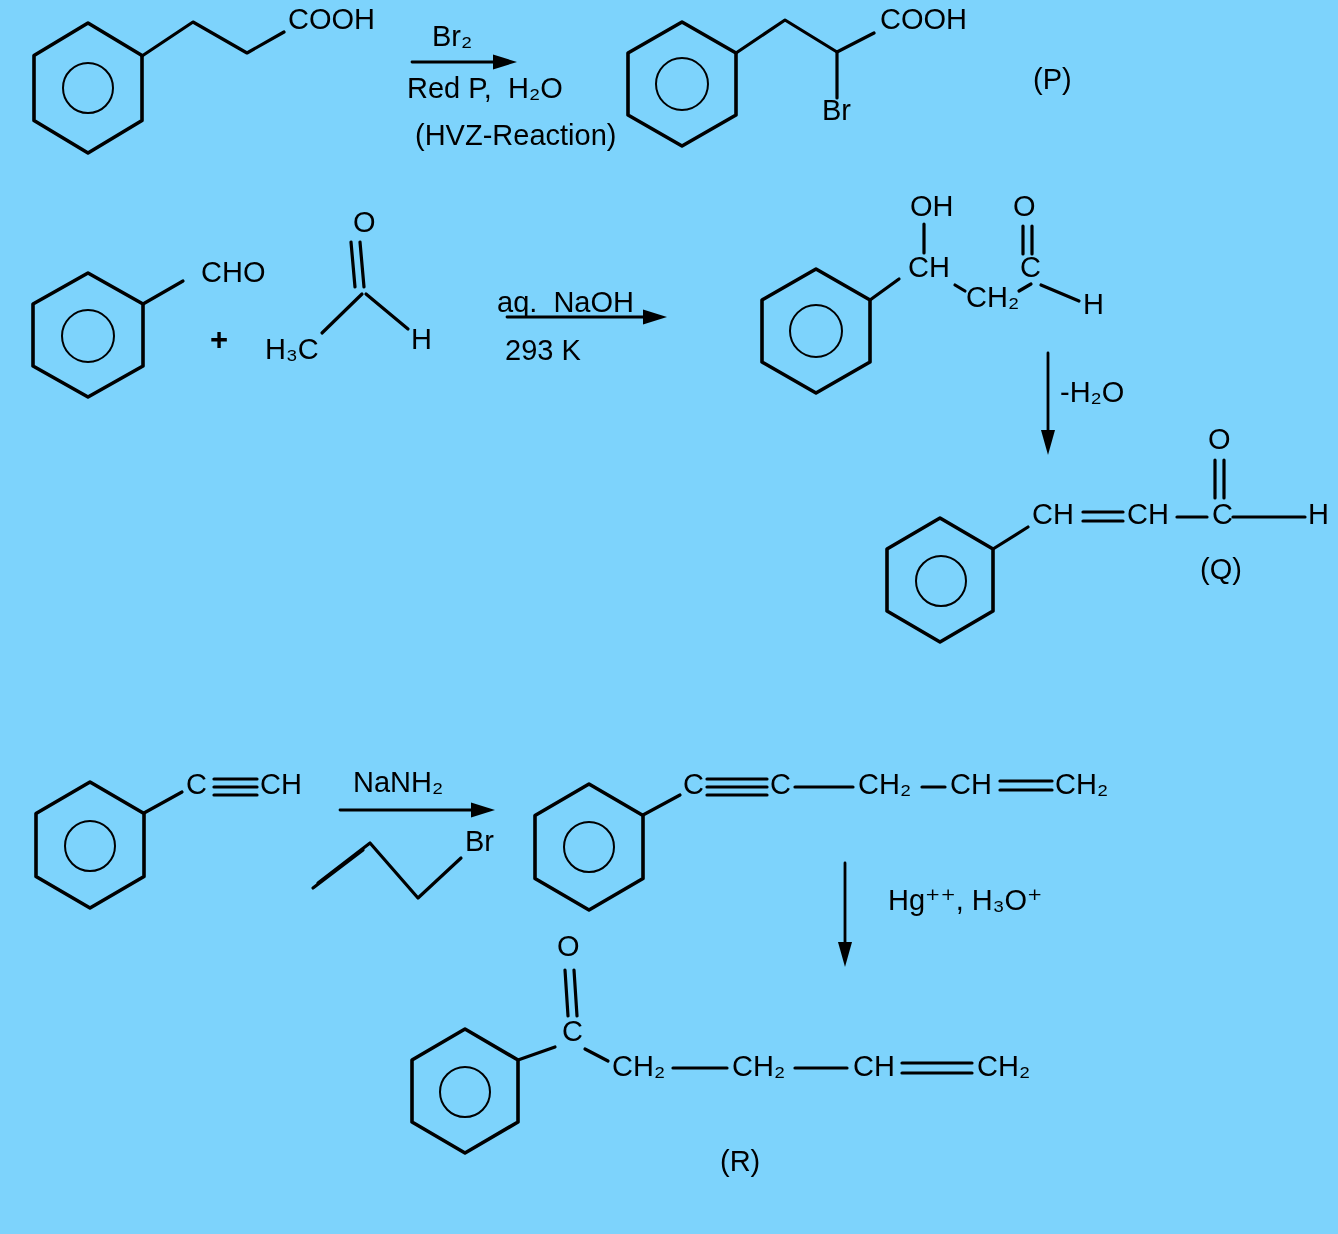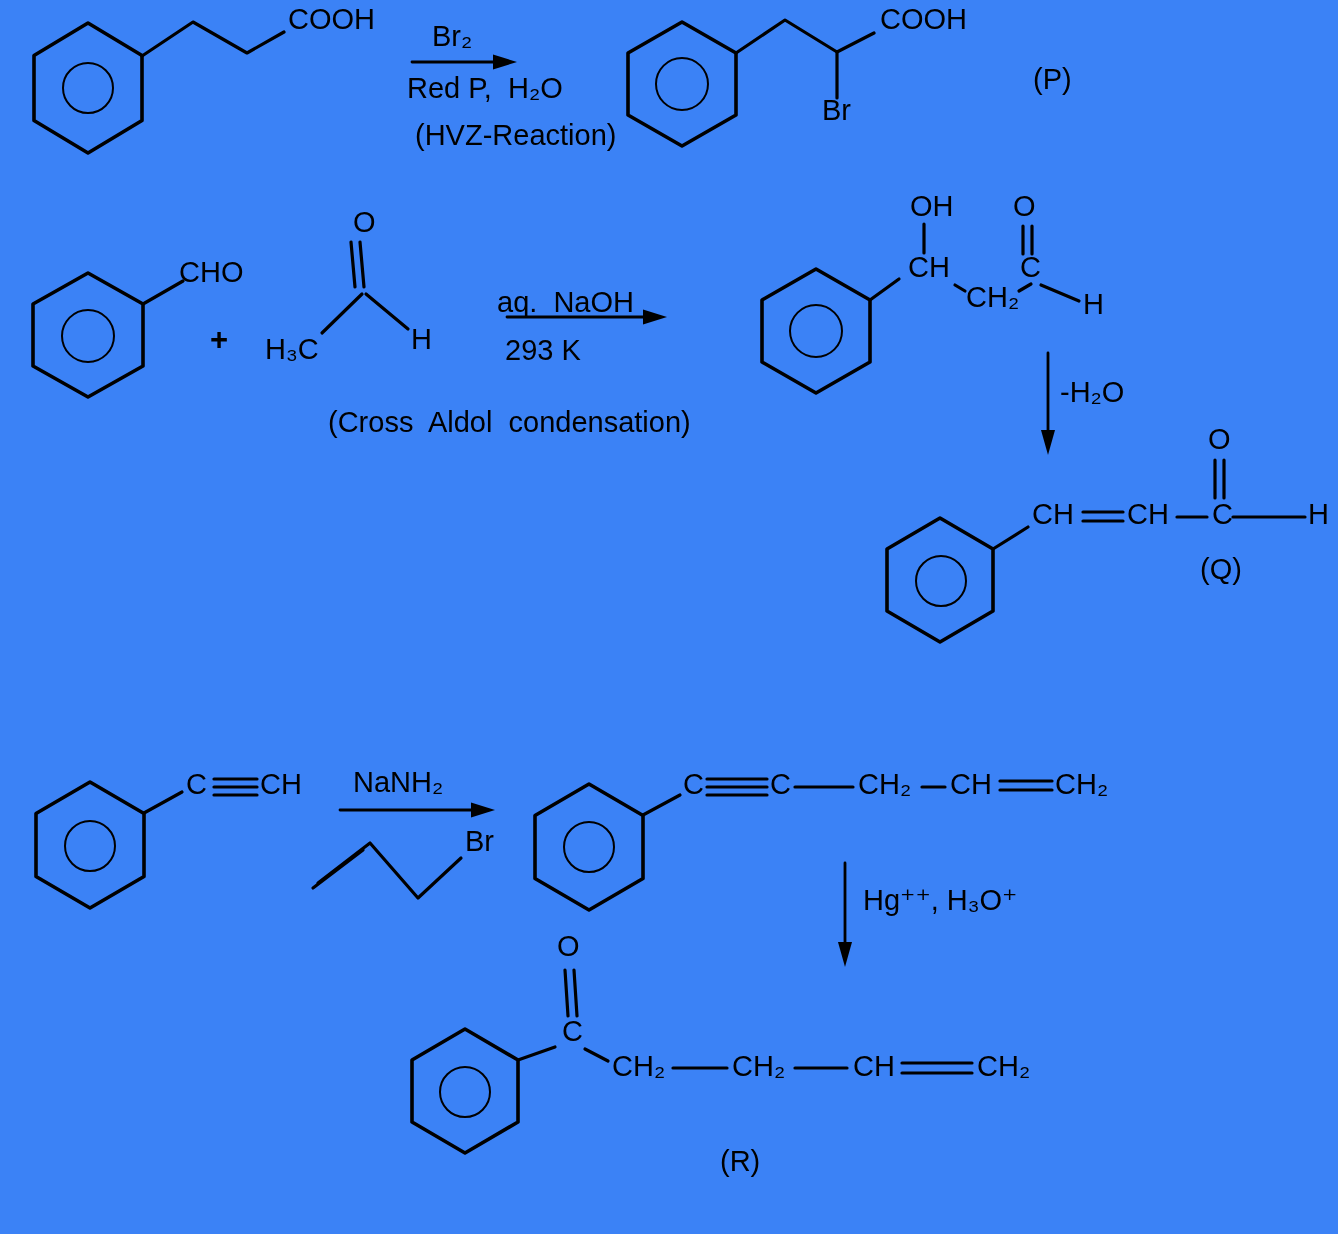--- a/index.html
+++ b/index.html
@@ -1,16 +1,16 @@
 <!DOCTYPE html>
 <html><head>
 <meta charset="utf-8">
 <style>
   html,body{margin:0;padding:0;background:#ffffff;}
-  .canvas{position:relative;width:1338px;height:1234px;background:#3b82f6;overflow:hidden;
+  .canvas{position:relative;width:1338px;height:1234px;background:#7dd3fc;overflow:hidden;
           font-family:"Liberation Sans","DejaVu Sans",sans-serif;color:#000;}
   .art{position:absolute;left:0;top:0;}
   .lbl{position:absolute;font-size:29px;line-height:1;color:#000;white-space:pre;}
   .plus{font-size:31px;font-weight:bold;}
 </style>
 </head>
 <body>
 
 <div class="canvas">
 
@@ -137,26 +137,25 @@
   </svg>
 
   <span class="lbl" style="left:288px;top:5px">COOH</span>
   <span class="lbl" style="left:432px;top:22px">Br₂</span>
   <span class="lbl" style="left:407px;top:74px">Red P,  H₂O</span>
   <span class="lbl" style="left:415px;top:121px">(HVZ-Reaction)</span>
   <span class="lbl" style="left:880px;top:5px">COOH</span>
   <span class="lbl" style="left:822px;top:96px">Br</span>
   <span class="lbl" style="left:1033px;top:65px">(P)</span>
 
-  <span class="lbl" style="left:179px;top:258px">CHO</span>
+  <span class="lbl" style="left:201px;top:258px">CHO</span>
   <span class="lbl plus" style="left:210px;top:324px">+</span>
   <span class="lbl" style="left:265px;top:335px">H₃C</span>
   <span class="lbl" style="left:353px;top:208px">O</span>
   <span class="lbl" style="left:411px;top:325px">H</span>
-  <span class="lbl" style="left:328px;top:408px">(Cross  Aldol  condensation)</span>
   <span class="lbl" style="left:497px;top:288px">aq.  NaOH</span>
   <span class="lbl" style="left:505px;top:336px">293 K</span>
   <span class="lbl" style="left:910px;top:192px">OH</span>
   <span class="lbl" style="left:908px;top:253px">CH</span>
   <span class="lbl" style="left:966px;top:283px">CH₂</span>
   <span class="lbl" style="left:1020px;top:253px">C</span>
   <span class="lbl" style="left:1013px;top:192px">O</span>
   <span class="lbl" style="left:1083px;top:290px">H</span>
   <span class="lbl" style="left:1060px;top:378px">-H₂O</span>
   <span class="lbl" style="left:1032px;top:500px">CH</span>
@@ -168,21 +167,21 @@
 
   <span class="lbl" style="left:186px;top:770px">C</span>
   <span class="lbl" style="left:260px;top:770px">CH</span>
   <span class="lbl" style="left:353px;top:768px">NaNH₂</span>
   <span class="lbl" style="left:465px;top:827px">Br</span>
   <span class="lbl" style="left:683px;top:770px">C</span>
   <span class="lbl" style="left:770px;top:770px">C</span>
   <span class="lbl" style="left:858px;top:770px">CH₂</span>
   <span class="lbl" style="left:950px;top:770px">CH</span>
   <span class="lbl" style="left:1055px;top:770px">CH₂</span>
-  <span class="lbl" style="left:863px;top:886px">Hg⁺⁺, H₃O⁺</span>
+  <span class="lbl" style="left:888px;top:886px">Hg⁺⁺, H₃O⁺</span>
   <span class="lbl" style="left:557px;top:932px">O</span>
   <span class="lbl" style="left:562px;top:1017px">C</span>
   <span class="lbl" style="left:612px;top:1052px">CH₂</span>
   <span class="lbl" style="left:732px;top:1052px">CH₂</span>
   <span class="lbl" style="left:853px;top:1052px">CH</span>
   <span class="lbl" style="left:977px;top:1052px">CH₂</span>
   <span class="lbl" style="left:720px;top:1147px">(R)</span>
 
 </div>
 

